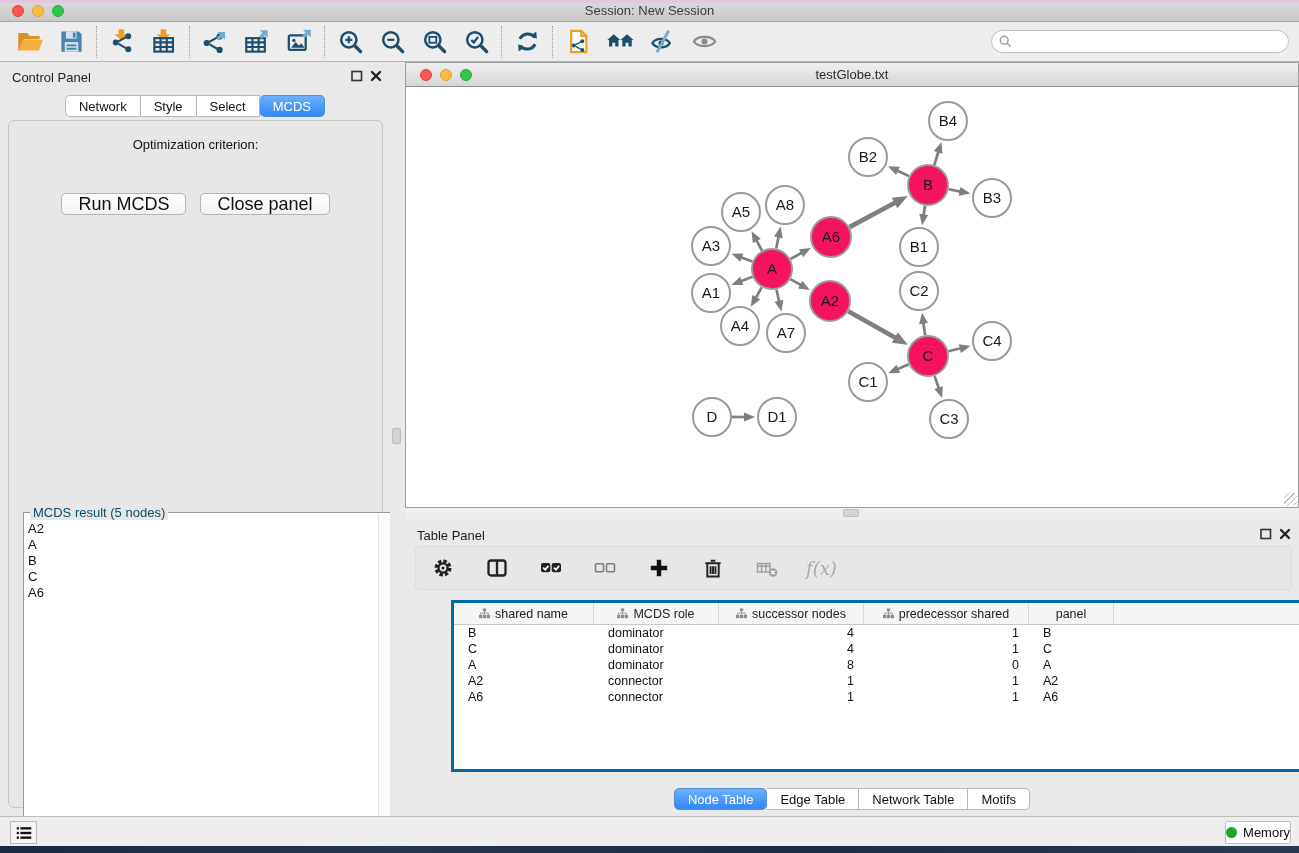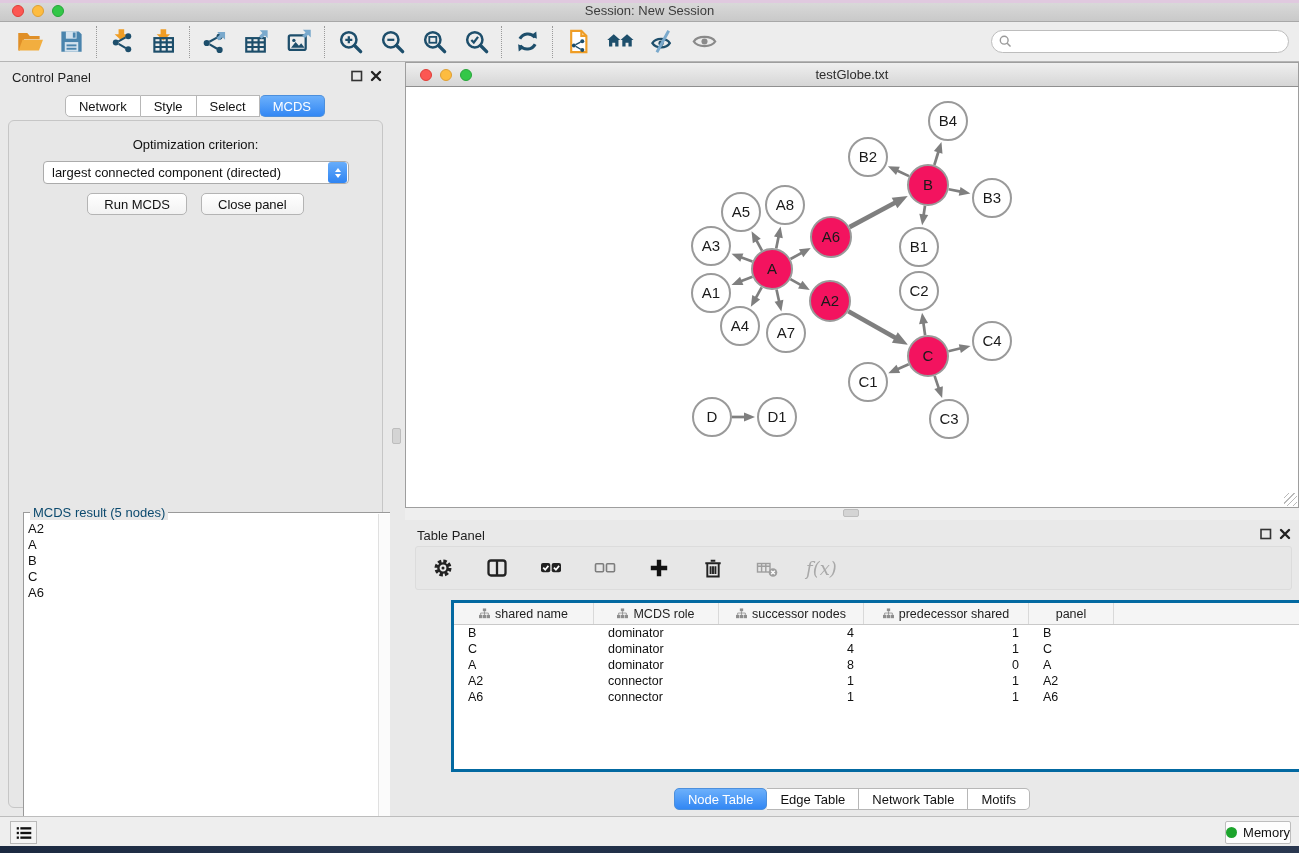--- a/index.html
+++ b/index.html
@@ -51,21 +51,21 @@
   .cp-select { position:absolute; left:34px; top:40px; width:306px; height:23px; background:#fff;
     border:1px solid #ababab; border-radius:4px; display:flex; align-items:center; cursor:default; }
   .cp-select .sel-text { flex:1; padding-left:8px; font-size:13px; color:#111; white-space:nowrap; }
   .cp-select .stepper { width:19px; height:21px; margin-right:1px; border-radius:3px;
     background:linear-gradient(#67adfb,#2f84f2); display:flex; flex-direction:column; align-items:center; justify-content:center; gap:2px; }
   .stepper i { width:0; height:0; border-left:3.5px solid transparent; border-right:3.5px solid transparent; }
   .stepper i.up { border-bottom:4px solid #fff; }
   .stepper i.dn { border-top:4px solid #fff; }
   .cp-buttons { position:absolute; left:0; top:72px; width:100%; display:flex; justify-content:center; gap:14px; }
   .push-btn { height:22px; background:linear-gradient(#ffffff,#f2f2f2); border:1px solid #b4b4b4; border-radius:5px;
-    font-size:13px; color:#111; padding:0 16px; display:flex; align-items:center; cursor:default; }
+    font-size:18px; color:#111; padding:0 16px; display:flex; align-items:center; cursor:default; }
 
   .result-box { position:absolute; left:14px; top:391px; width:369px; height:347px; background:#fff;
     border:1px solid #9a9a9a; }
   .result-legend { position:absolute; left:6px; top:-8px; background:#e7e7e7; padding:0 3px; font-size:13px; color:#0c4a6e; }
   .result-list { position:absolute; left:0; top:6px; bottom:2px; right:13px; overflow:hidden; padding:2px 0 0 4px; }
   .result-list .ritem { font-size:13px; line-height:16px; color:#111; }
   .result-scroll { position:absolute; right:1px; top:1px; bottom:1px; width:12px; background:#fbfbfb; border-left:1px solid #e0e0e0; }
 
   
   .v-split { position:absolute; left:390px; top:0; width:15px; height:754px; background:#e9e9e9; }
@@ -303,27 +303,20 @@
       </span>
     </div>
     <div class="cp-tabs" id="cp-tabs">
         <div class="seg first">Network</div>
         <div class="seg">Style</div>
         <div class="seg">Select</div>
         <div class="seg last active">MCDS</div>
       </div>
     <div class="cp-box">
       <div class="opt-label">Optimization criterion:</div>
-      <div class="cp-select">
-        <span class="sel-text">largest connected component (directed)</span>
-        <span class="stepper">
-            <i class="up"></i>
-            <i class="dn"></i>
-          </span>
-      </div>
       <div class="cp-buttons">
         <div class="push-btn">Run MCDS</div>
         <div class="push-btn">Close panel</div>
       </div>
       <div class="result-box">
         <div class="result-legend">MCDS result (5 nodes)</div>
         <div class="result-list" id="result-list">
             <div class="ritem">A2</div>
             <div class="ritem">A</div>
             <div class="ritem">B</div>

